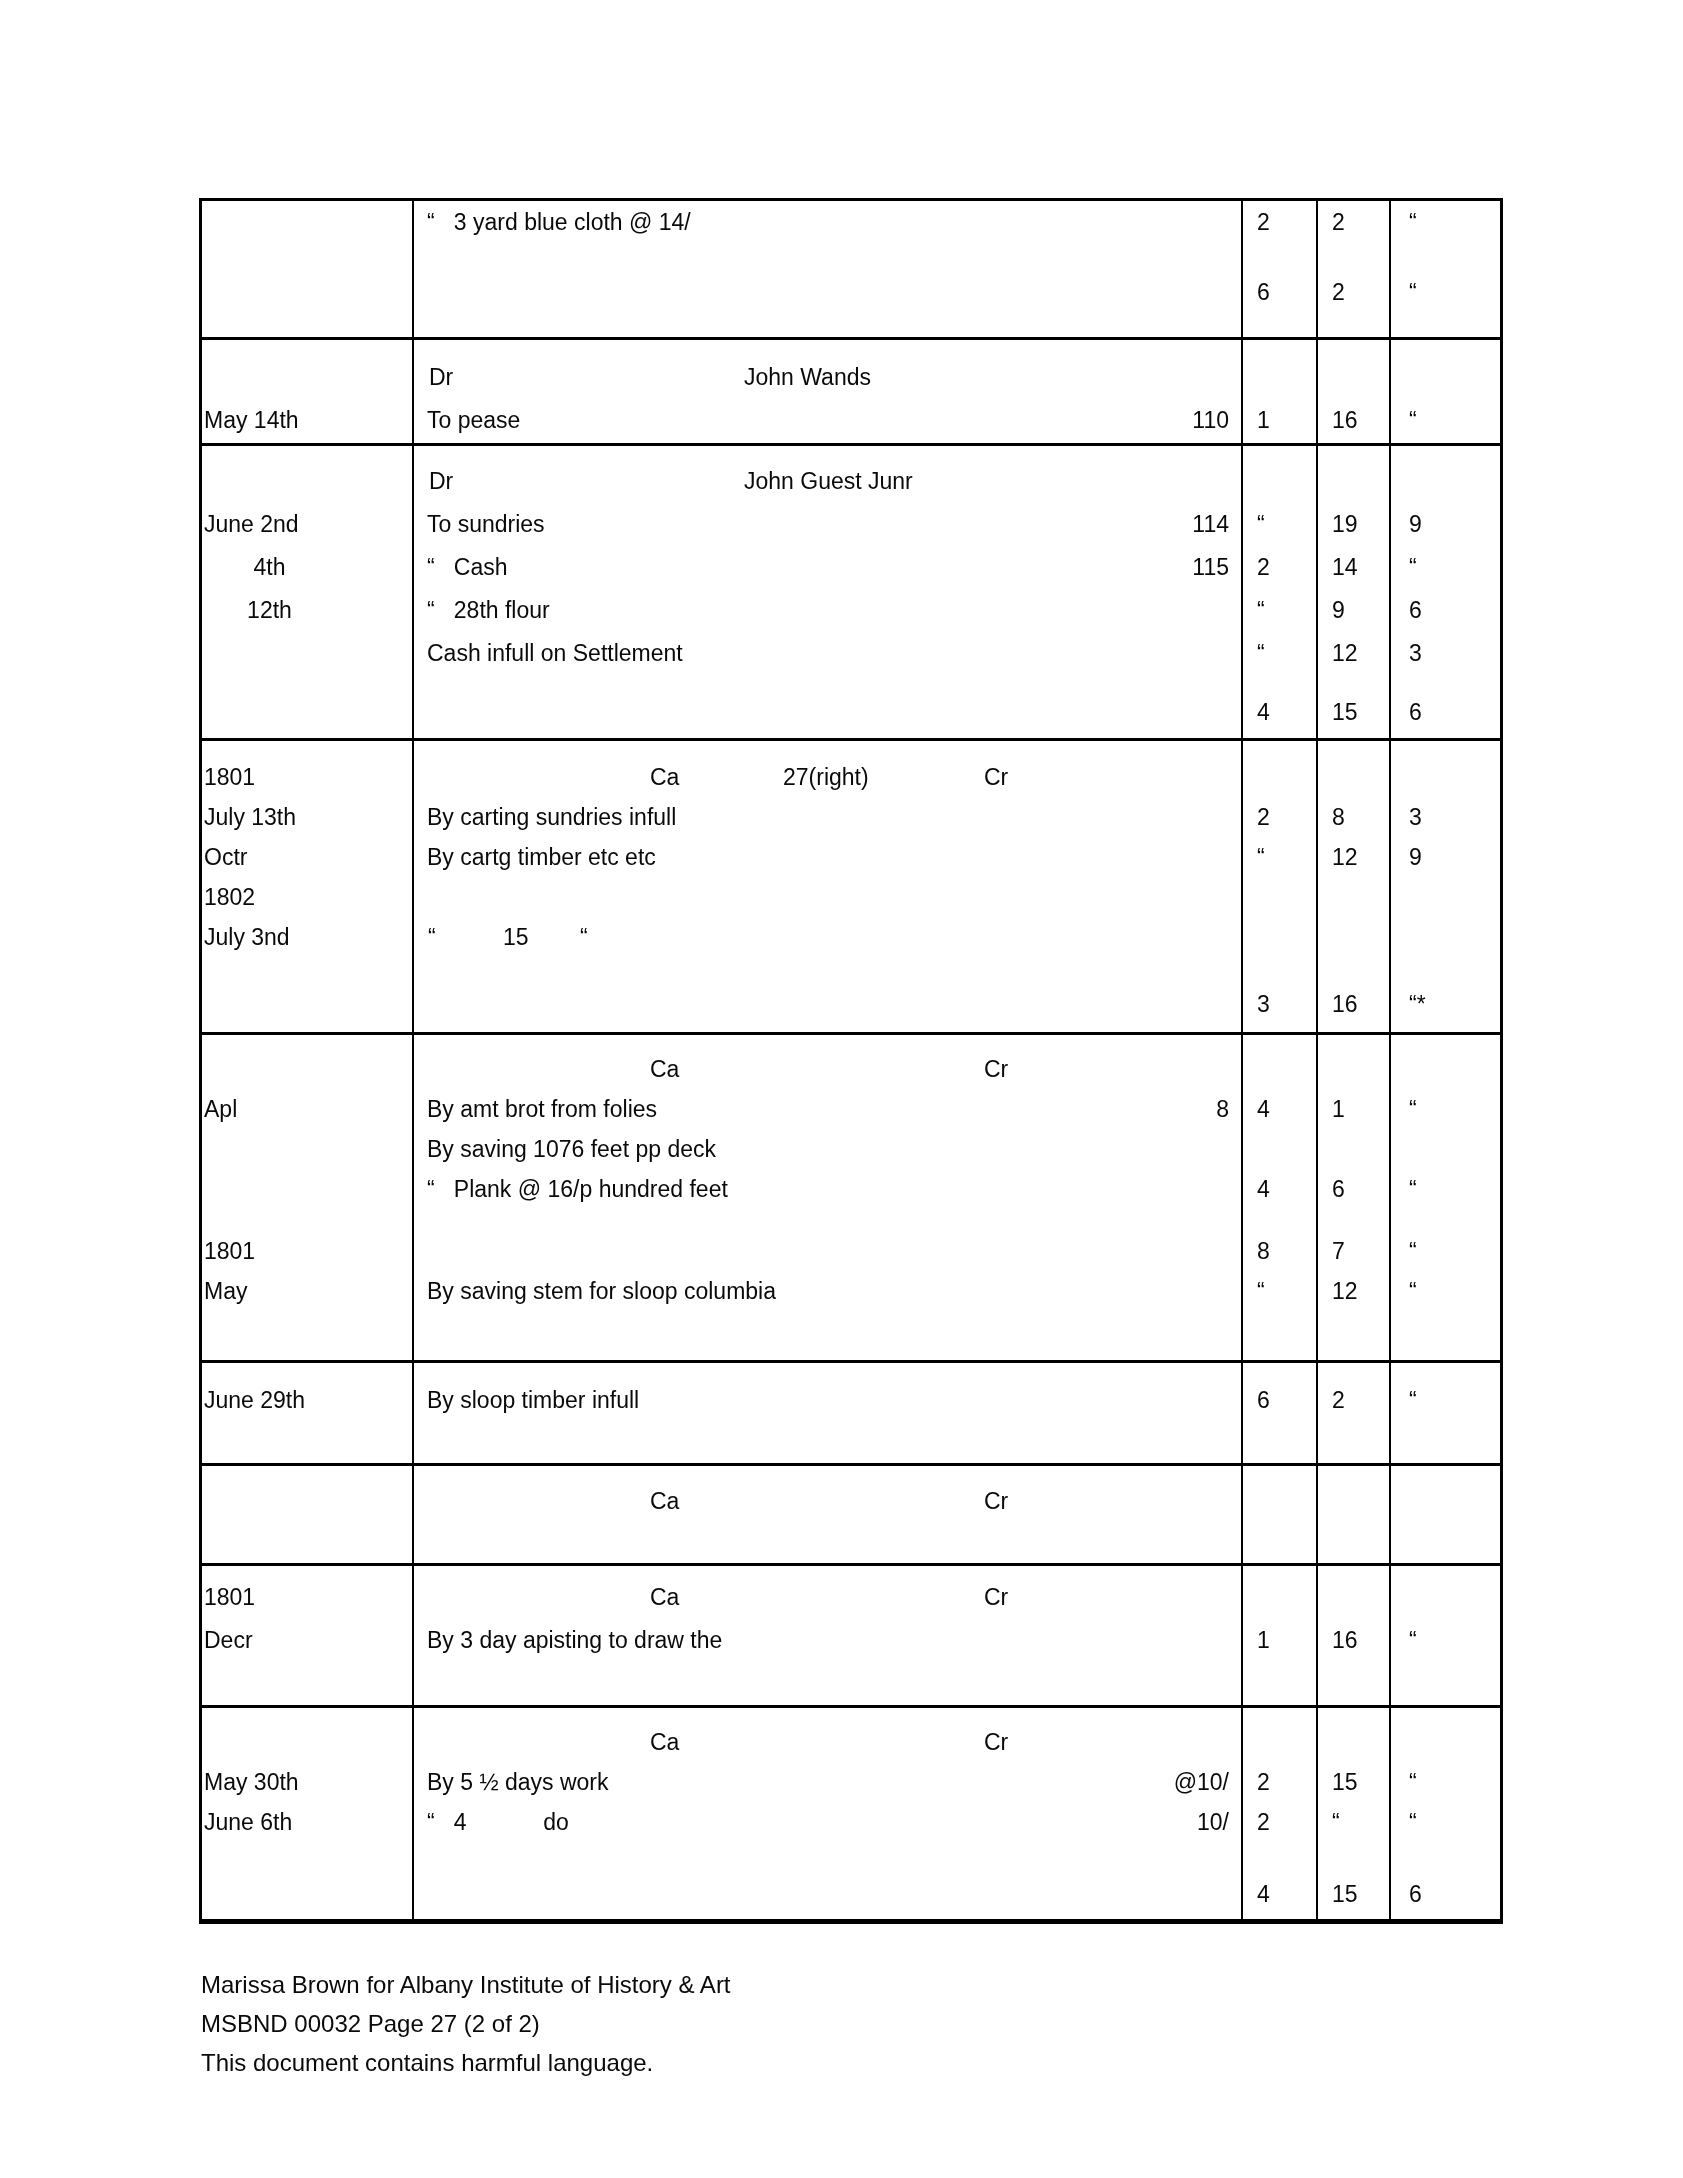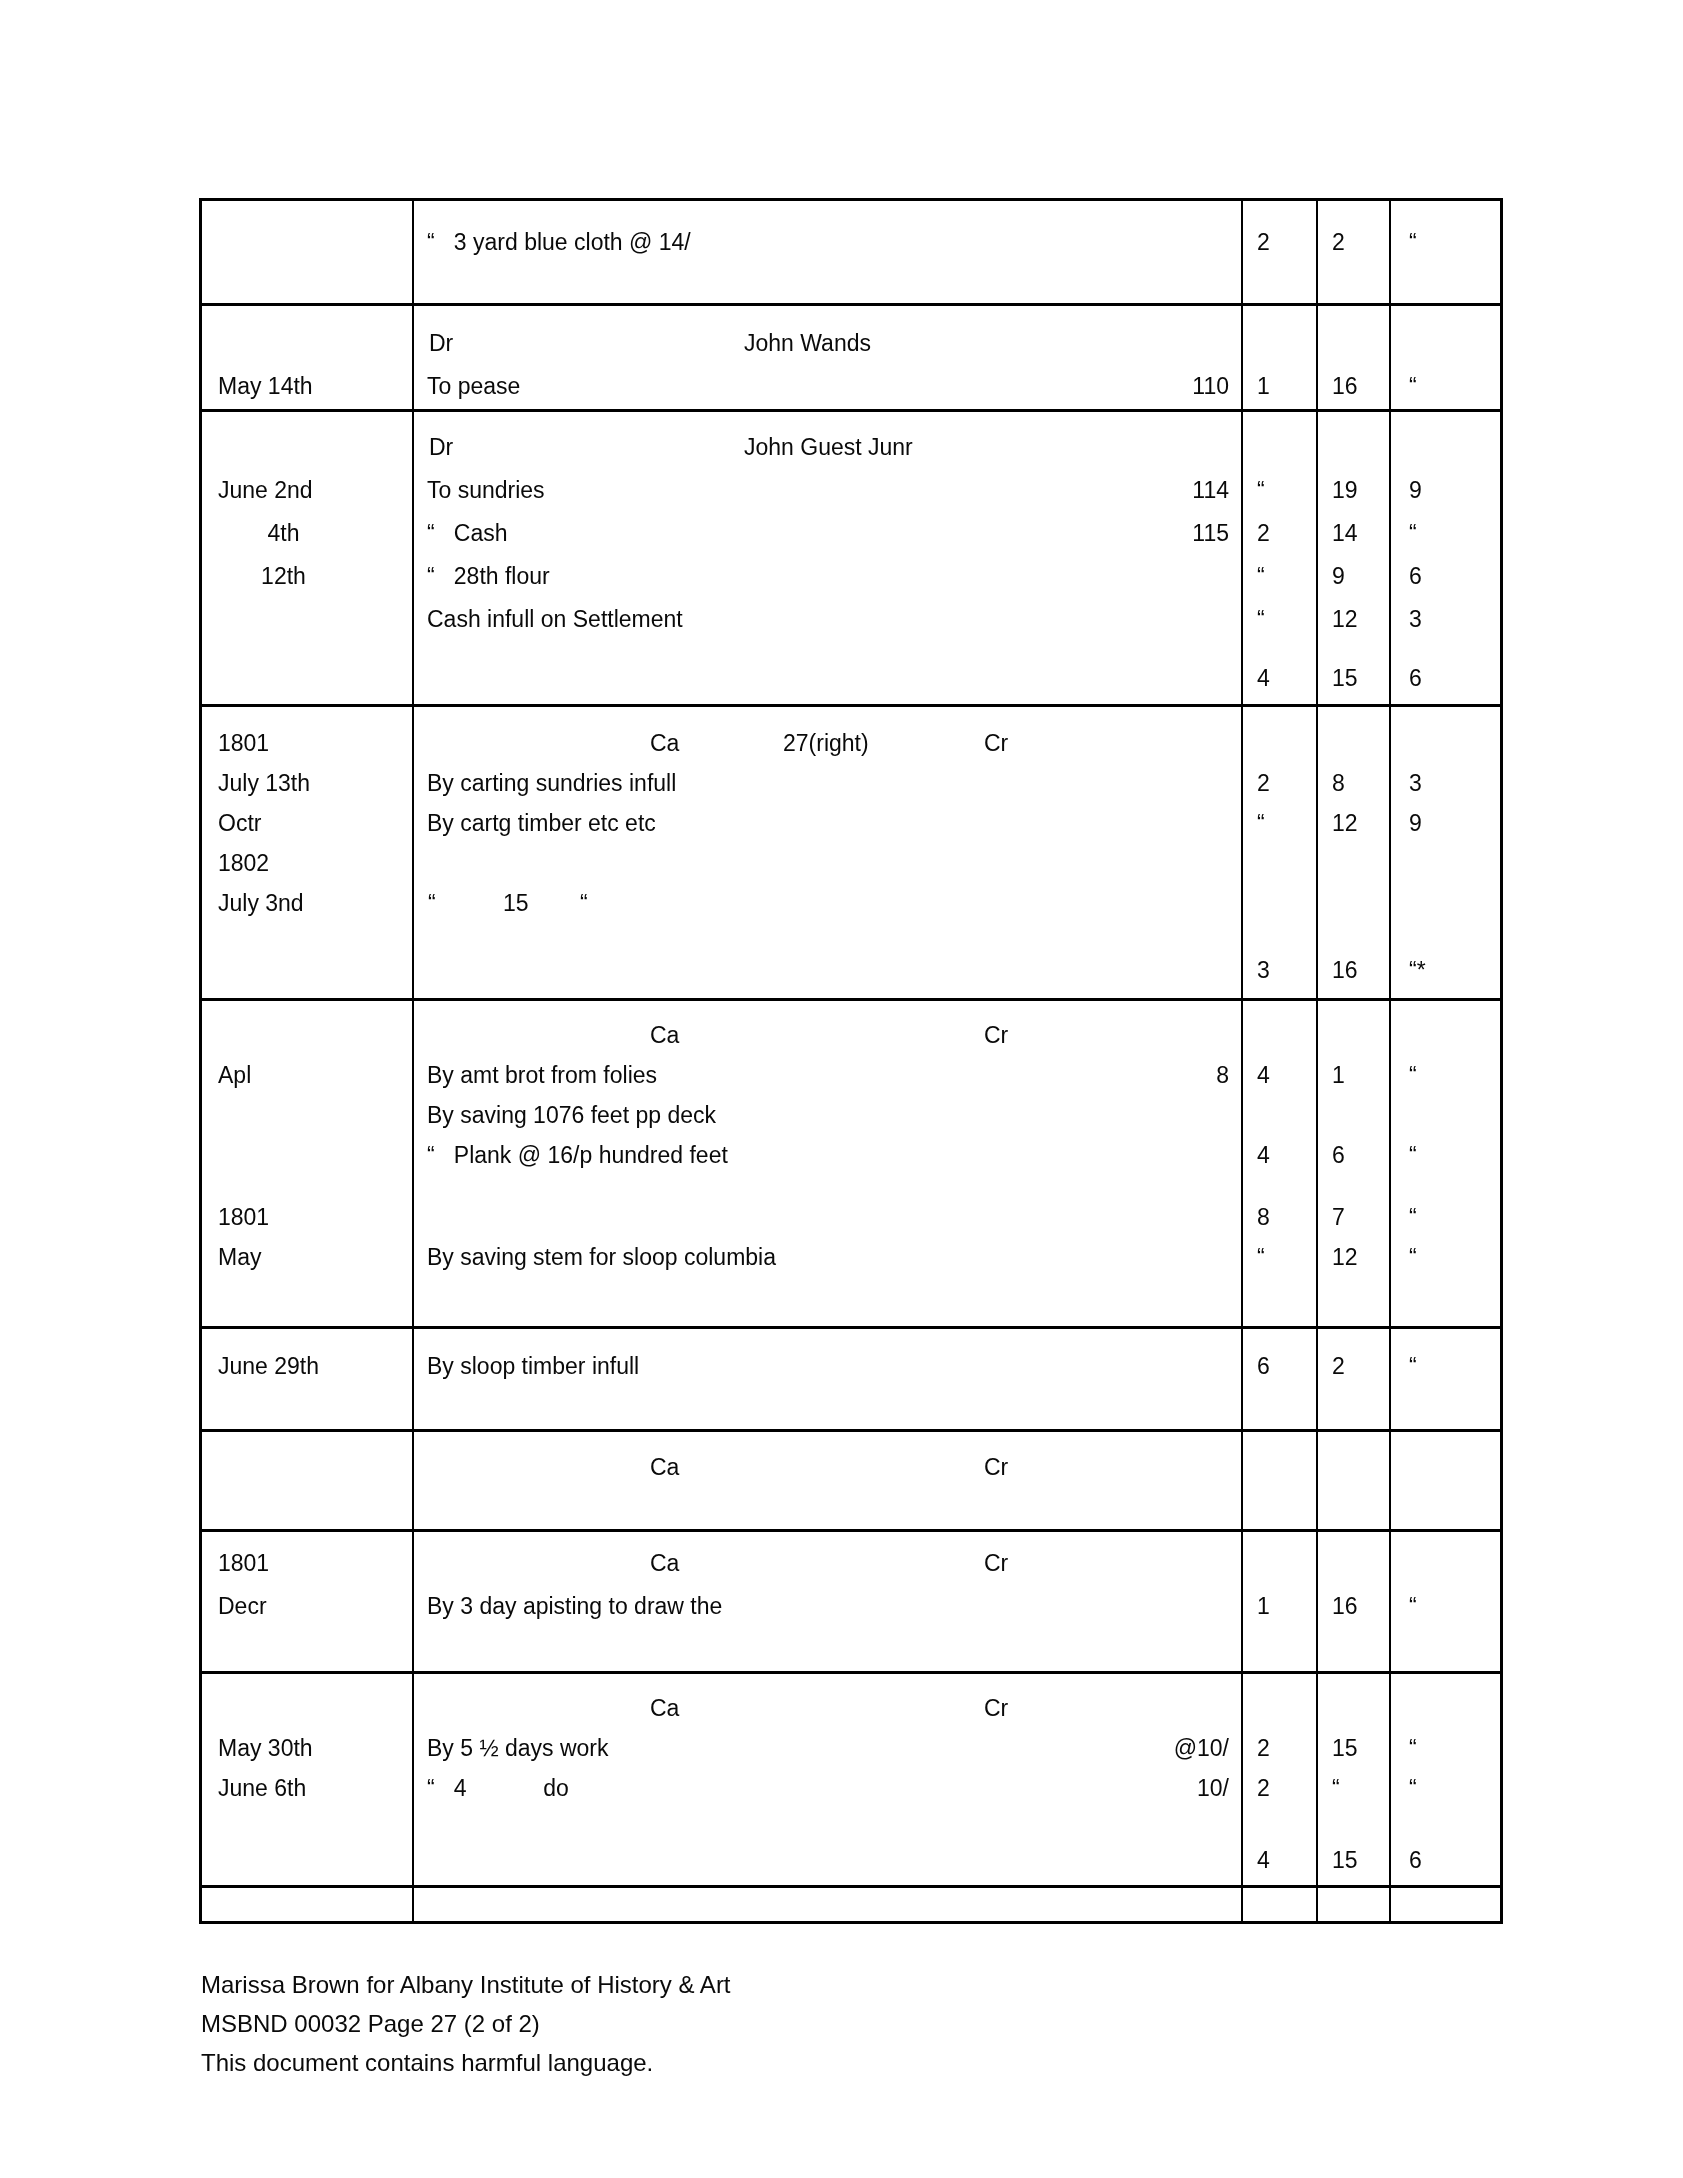--- a/index.html
+++ b/index.html
@@ -5,33 +5,33 @@
   html,body{margin:0;padding:0;background:#e8e8e8;}
   .page{position:relative;width:1683px;height:2178px;background:#ffffff;
         font-family:"Liberation Sans",sans-serif;color:#0a0a0a;overflow:hidden;}
   .ledger{position:absolute;left:199px;top:198px;width:1304px;height:1726px;
           border:3px solid #000;box-sizing:border-box;background:#fff;}
   .vline{position:absolute;top:0;bottom:0;width:2px;background:#000;z-index:5;}
   .v1{left:210px}.v2{left:1039px}.v3{left:1114px}.v4{left:1187px}
   .row{position:relative;box-sizing:border-box;border-bottom:3px solid #000;
        font-size:23px;overflow:hidden;}
   .row:last-child{border-bottom:none;}
-  .r1{height:105px;padding-top:20px;}
+  .r1{height:139px;padding-top:0;}
   .r2{height:106px;padding-top:16px;}
   .r3{height:295px;padding-top:14px;}
   .r4{height:294px;padding-top:16px;--lh:40px;}
   .r5{height:328px;padding-top:14px;--lh:40px;}
   .r6{height:103px;padding-top:16px;}
   .r7{height:100px;padding-top:14px;}
   .r8{height:142px;padding-top:10px;}
   .r9{height:214px;padding-top:14px;--lh:40px;}
   .line{display:flex;height:var(--lh,43px);line-height:var(--lh,43px);}
   .cell{box-sizing:border-box;height:100%;flex:0 0 auto;}
   .c-date{width:210px;}
-  .date-box{margin-left:16px;width:131px;}
+  .date-box{margin-left:2px;width:131px;}
   .date-box.ta-r{text-align:center;}
   .c-desc{width:829px;position:relative;}
   .desc-text{padding-left:15px;white-space:pre;}
   .ref{position:absolute;right:12px;top:0;}
   .h{position:absolute;top:0;white-space:pre;}
   .h-dr{left:17px}.h-name{left:332px}.h-ca{left:238px}.h-note{left:371px}.h-cr{left:572px}
   .c-n1{width:75px;padding-left:16px;}
   .c-n2{width:73px;padding-left:16px;}
   .c-n3{width:111px;padding-left:20px;}
   .gap{height:26px;}

